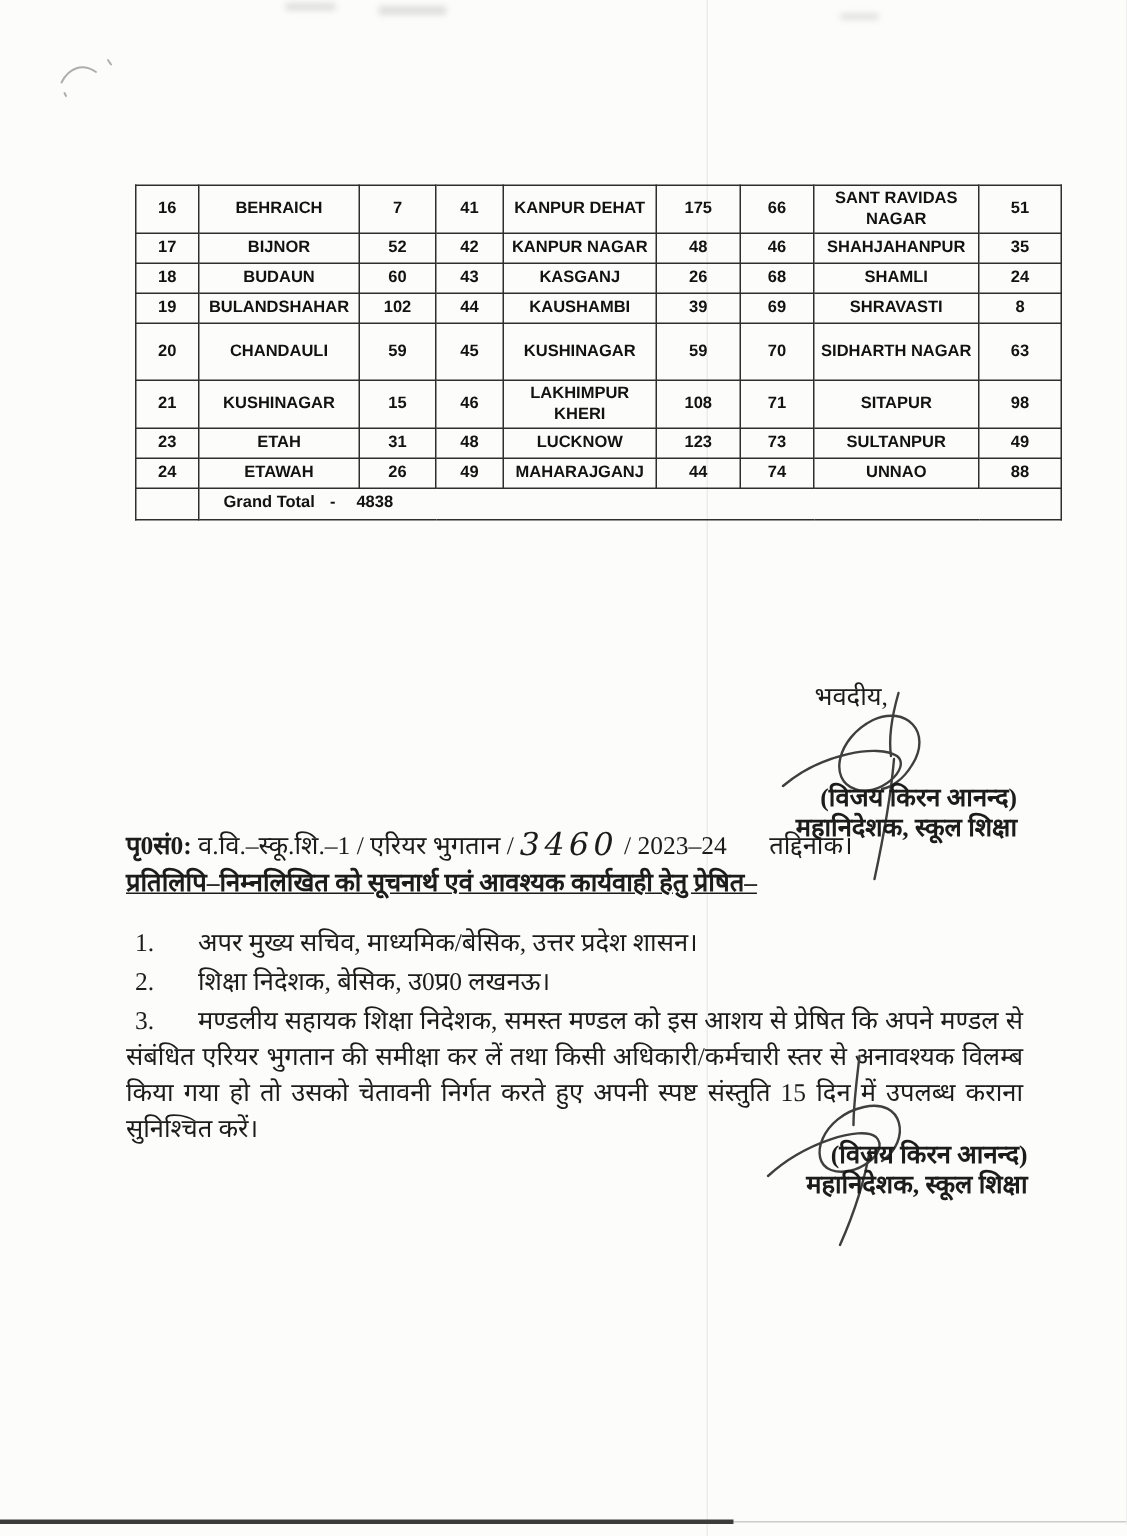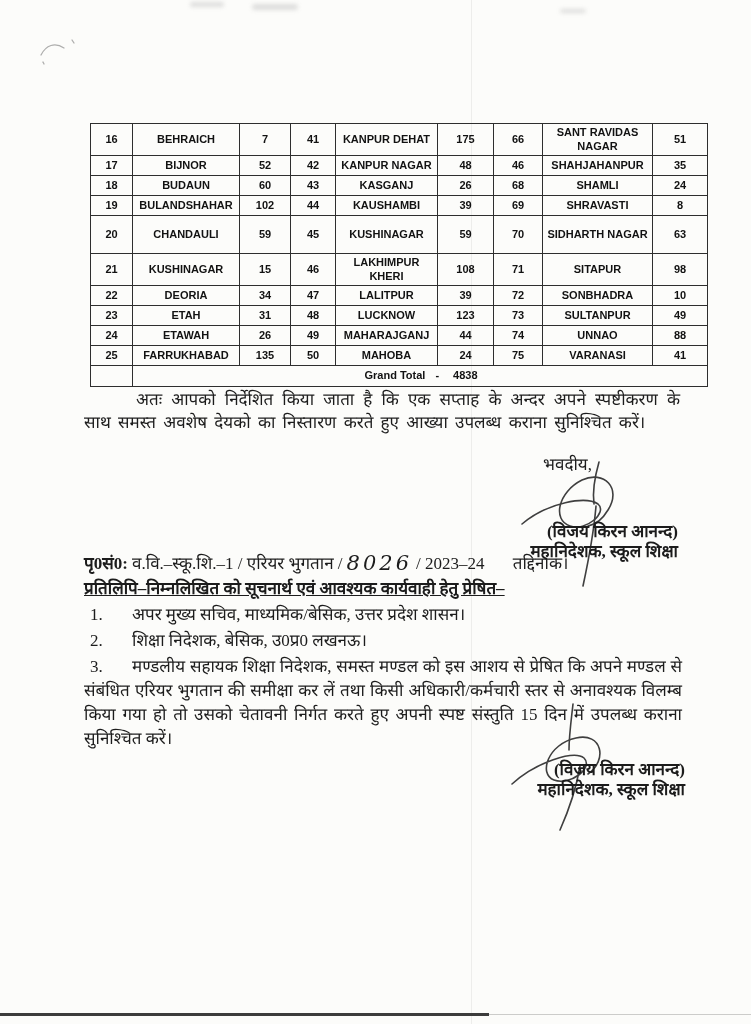--- a/index.html
+++ b/index.html
@@ -11,41 +11,41 @@
   
   .fold-line { position:absolute; top:0; left:471px; width:1px; height:1024px; background:rgba(60,60,60,.08); }
   .bottom-edge { position:absolute; top:1013px; left:0; width:489px; height:3px; background:#3c3c3c; }
   .bottom-edge-light { position:absolute; top:1014px; left:489px; width:262px; height:1px; background:rgba(60,60,60,.25); }
   .smudge { position:absolute; background:#b9b9b9; filter:blur(2px); opacity:.45; border-radius:3px; }
 
   
   .data-table { position:absolute; top:123px; left:90px; border-collapse:collapse;
     font-family:"Liberation Sans", sans-serif; font-weight:bold; font-size:11px; color:#121212;border-radius:11px; }
   .data-table td { border:1px solid #2e2e2e; text-align:center; vertical-align:middle; padding:0 2px; line-height:1.2; }
-  .data-table .gt-row td { text-align:center; padding-left:4px; }
+  .data-table .gt-row td { text-align:left; padding-left:16px; }
   .gt-sep { margin:0 14px 0 10px; }
 
   
   .hi { font-size:17px; line-height:23px; }
   .para { position:absolute; top:388px; left:84px; width:596px; text-align:justify; text-indent:52px; word-spacing:3px; }
   .salutation { position:absolute; top:453px; left:543px; }
   .sign-block { position:absolute; text-align:right; font-weight:bold; line-height:20px; }
   .sign-block-1 { top:522px; left:468px; width:210px; }
   .sign-block-2 { top:760px; left:455px; width:230px; }
   .sig-svg { position:absolute; }
   .sig-svg path { fill:none; stroke:#3f3f3f; stroke-width:1.6; stroke-linecap:round; }
 
   .lower { position:absolute; top:549px; left:84px; width:598px; }
   .ref-line { line-height:26px; white-space:nowrap; }
   .ref-label { font-weight:bold; }
   .hand-number { font-family:"DejaVu Serif", serif; font-style:italic; font-size:21px;
     letter-spacing:3px; position:relative; top:1px; margin:0 4px; }
   .ref-date { margin-left:24px; }
   .copy-heading { font-weight:bold; text-decoration:underline; line-height:24px; }
-  .copy-list { margin-top:2px; }
+  .copy-list { margin-top:16px; }
   .copy-item { text-align:justify; line-height:24px; margin-bottom:2px; }
   .copy-item .num { display:inline-block; width:48px; text-indent:6px; }
   .mark-svg { position:absolute; opacity:.55; }
   .mark-svg path { fill:none; stroke:#6e6e6e; stroke-width:1.3; stroke-linecap:round; }
 </style>
 </head>
 <body>
 
 <div class="page">
 
@@ -134,91 +134,68 @@
           <td>KUSHINAGAR</td>
           <td>15</td>
           <td>46</td>
           <td>LAKHIMPUR KHERI</td>
           <td>108</td>
           <td>71</td>
           <td>SITAPUR</td>
           <td>98</td>
         </tr>
         <tr style="height: 20px;">
-          <td>22</td>
-          <td>DEORIA</td>
-          <td>34</td>
-          <td>47</td>
-          <td>LALITPUR</td>
-          <td>39</td>
-          <td>72</td>
-          <td>SONBHADRA</td>
-          <td>10</td>
-        </tr>
-        <tr style="height: 20px;">
           <td>23</td>
           <td>ETAH</td>
           <td>31</td>
           <td>48</td>
           <td>LUCKNOW</td>
           <td>123</td>
           <td>73</td>
           <td>SULTANPUR</td>
           <td>49</td>
         </tr>
         <tr style="height: 20px;">
           <td>24</td>
           <td>ETAWAH</td>
           <td>26</td>
           <td>49</td>
           <td>MAHARAJGANJ</td>
           <td>44</td>
           <td>74</td>
           <td>UNNAO</td>
           <td>88</td>
-        </tr>
-        <tr style="height: 20px;">
-          <td>25</td>
-          <td>FARRUKHABAD</td>
-          <td>135</td>
-          <td>50</td>
-          <td>MAHOBA</td>
-          <td>24</td>
-          <td>75</td>
-          <td>VARANASI</td>
-          <td>41</td>
         </tr>
       </tbody>
     <tbody>
       <tr class="gt-row" style="height:21px">
         <td></td>
         <td colspan="8">
           <span>Grand Total</span><span class="gt-sep">-</span><span>4838</span>
         </td>
       </tr>
     </tbody>
   </table>
 
-  <div class="hi para">अतः आपको निर्देशित किया जाता है कि एक सप्ताह के अन्दर अपने स्पष्टीकरण के साथ समस्त अवशेष देयको का निस्तारण करते हुए आख्या उपलब्ध कराना सुनिश्चित करें।</div>
 
   <div class="hi salutation">भवदीय,</div>
   <svg class="sig-svg" style="top:458px;left:498px;" width="170" height="130" viewBox="0 0 170 130">
     <path d="M101,4 C97,18 94,32 96,46"></path>
     <path d="M24,66 C50,44 88,38 100,46 C110,54 88,74 72,68 C54,62 60,34 84,22 C106,12 124,30 110,52 C104,62 96,67 90,68"></path>
     <path d="M98,48 C96,72 91,100 85,128"></path>
   </svg>
   <div class="hi sign-block sign-block-1">
     <div>(विजय किरन आनन्द)</div>
     <div>महानिदेशक, स्कूल शिक्षा</div>
   </div>
 
   <div class="hi lower">
     <div class="ref-line">
       <span class="ref-label">पृ0सं0:</span>
-      <span>व.वि.–स्कू.शि.–1 / एरियर भुगतान /</span><span class="hand-number">8026</span><span>/ 2023–24</span>
+      <span>व.वि.–स्कू.शि.–1 / एरियर भुगतान /</span><span class="hand-number">3460</span><span>/ 2023–24</span>
       <span class="ref-date">तद्दिनांक।</span>
     </div>
     <div class="copy-heading">प्रतिलिपि–निम्नलिखित को सूचनार्थ एवं आवश्यक कार्यवाही हेतु प्रेषित–</div>
     <div class="copy-list">
         <div class="copy-item"><span class="num">1.</span><span>अपर मुख्य सचिव, माध्यमिक/बेसिक, उत्तर प्रदेश शासन।</span></div>
         <div class="copy-item"><span class="num">2.</span><span>शिक्षा निदेशक, बेसिक, उ0प्र0 लखनऊ।</span></div>
         <div class="copy-item"><span class="num">3.</span><span>मण्डलीय सहायक शिक्षा निदेशक, समस्त मण्डल को इस आशय से प्रेषित कि अपने मण्डल से संबंधित एरियर भुगतान की समीक्षा कर लें तथा किसी अधिकारी/कर्मचारी स्तर से अनावश्यक विलम्ब किया गया हो तो उसको चेतावनी निर्गत करते हुए अपनी स्पष्ट संस्तुति 15 दिन में उपलब्ध कराना सुनिश्चित करें।</span></div>
       </div>
   </div>
 

